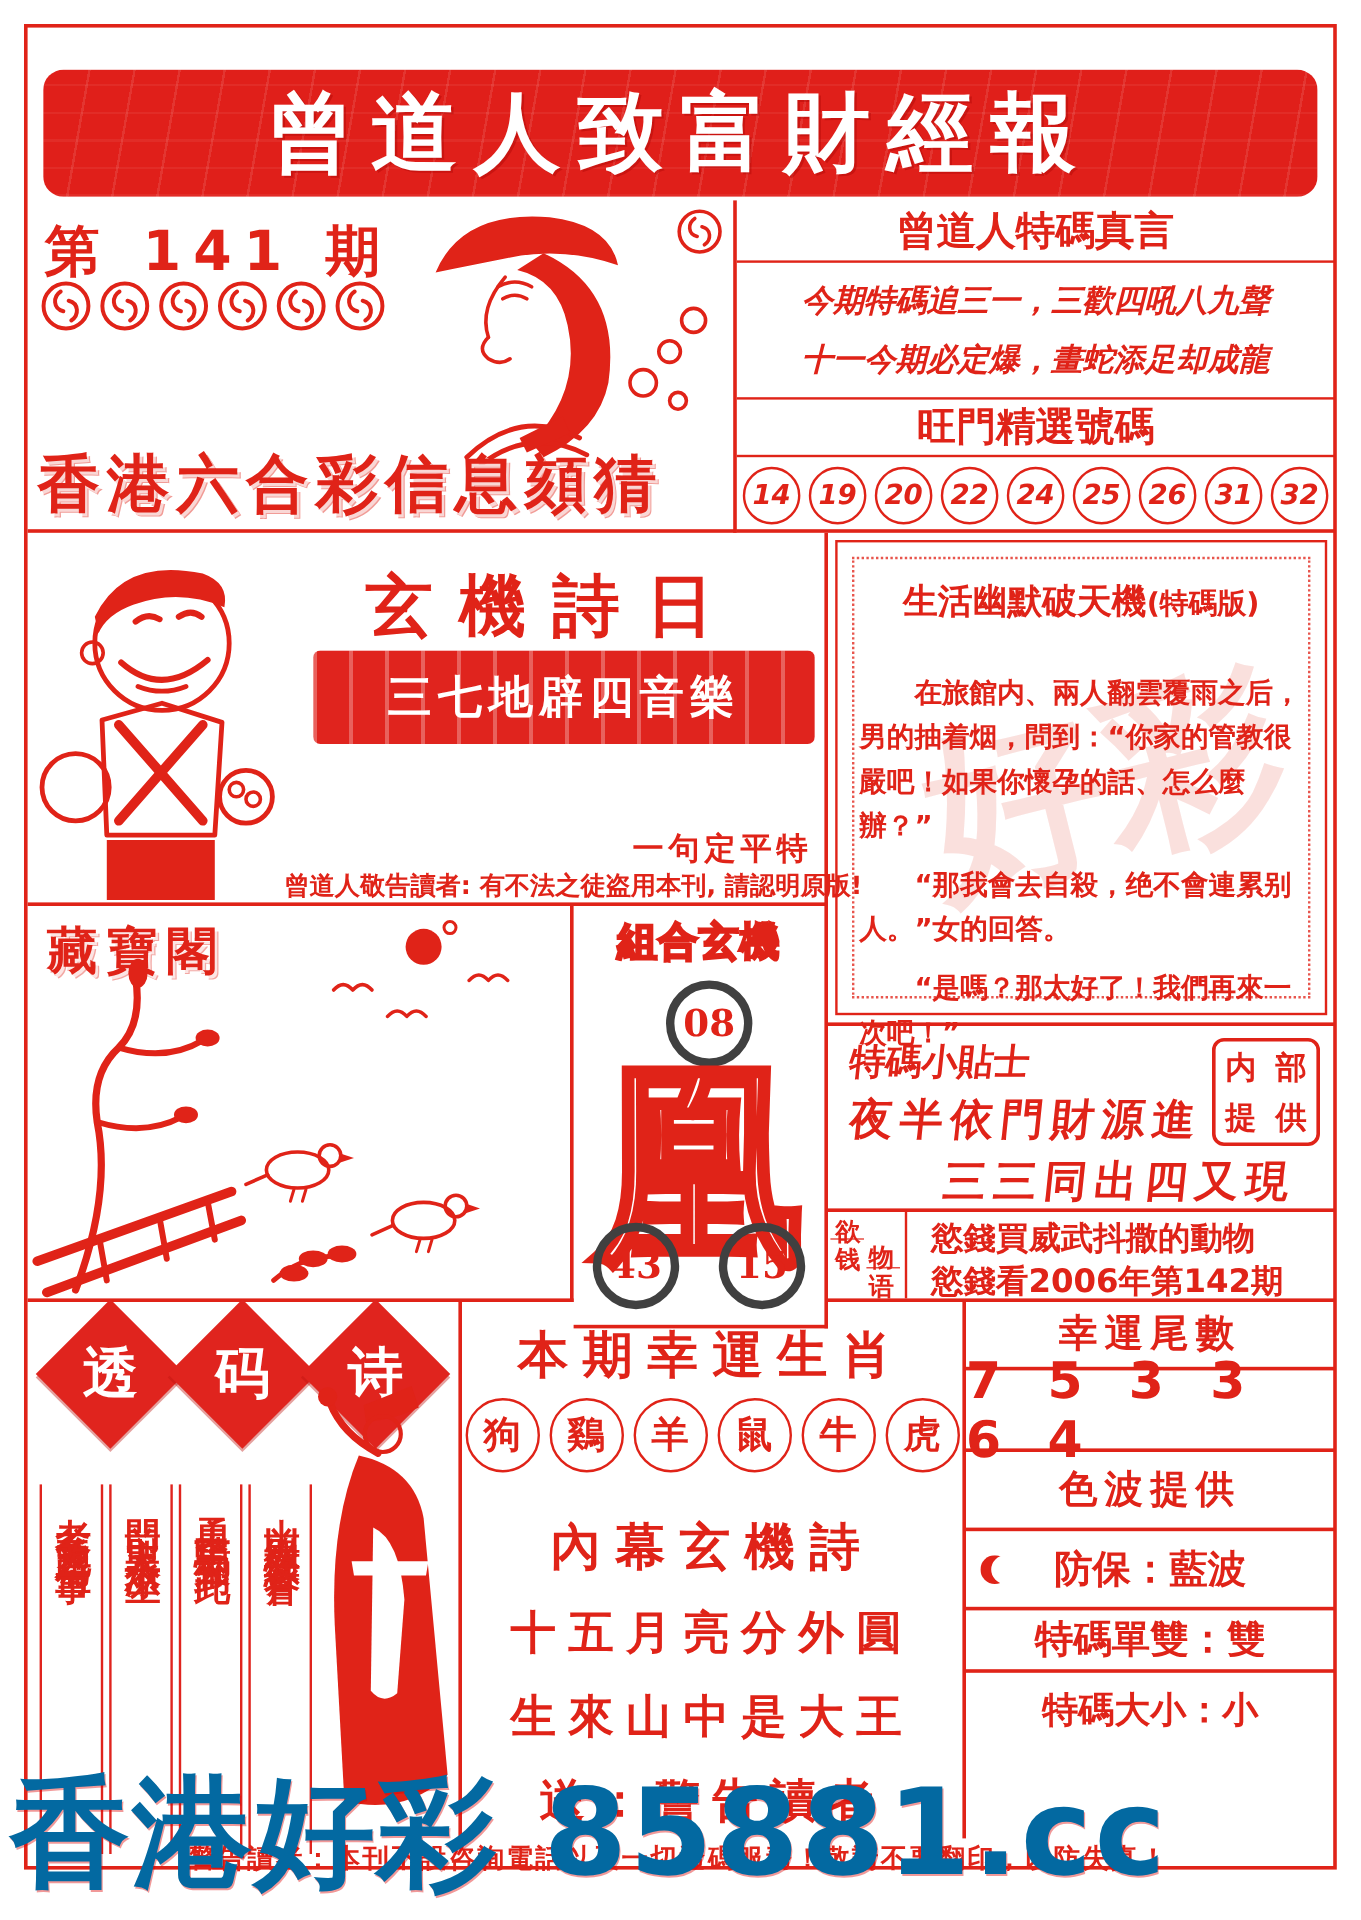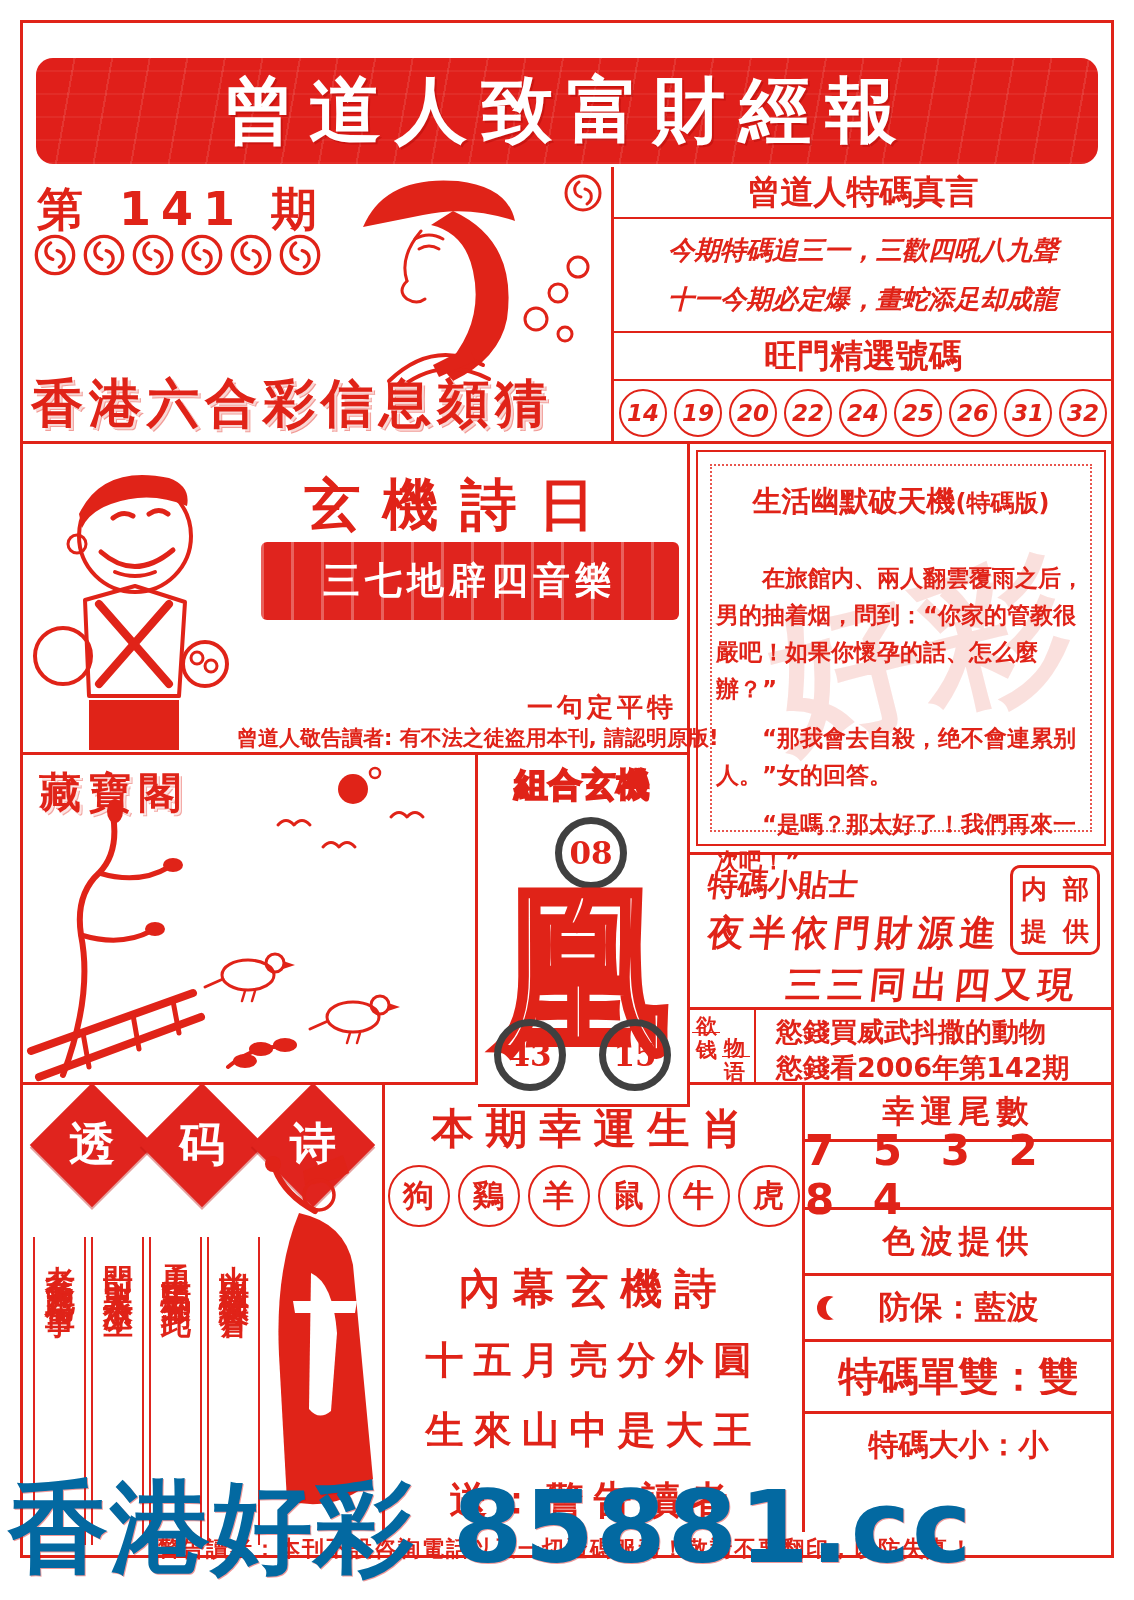--- a/index.html
+++ b/index.html
@@ -322,26 +322,26 @@
       <span class="zodiac-badge">虎</span>
     </div>
     <div class="abs zodiac-title" style="left:0;right:0;top:176px;">內幕玄機詩</div>
     <div class="abs inside-line" style="left:0;right:0;top:250px;">十五月亮分外圓</div>
     <div class="abs inside-line" style="left:0;right:0;top:320px;">生來山中是大王</div>
     <div class="abs inside-line" style="left:0;right:0;top:390px;">送：警告讀者</div>
   </div>
 
   <div class="sec" style="left:805px;top:1085px;width:307px;height:447px;">
     <div class="rrow" style="height:57px;font-size:32px;letter-spacing:6px;">幸運尾數</div>
-    <div class="rrow" style="height:68px;font-size:42px;letter-spacing:12px;">7 5 3 2 8 4</div>
+    <div class="rrow" style="height:68px;font-size:42px;letter-spacing:12px;">7 5 3 3 6 4</div>
     <div class="rrow" style="height:66px;font-size:32px;letter-spacing:6px;">色波提供</div>
     <div class="rrow" style="height:66px;font-size:32px;">
       <span class="crescent abs" style="left:12px;"></span>
       <span>防保：藍波</span>
     </div>
-    <div class="rrow" style="height:72px;font-size:40px;">特碼單雙：雙</div>
+    <div class="rrow" style="height:52px;font-size:32px;">特碼單雙：雙</div>
     <div class="rrow" style="height:62px;font-size:30px;border-bottom:none;">特碼大小：小</div>
   </div>
 
   <div class="abs warning" style="left:23px;top:1534px;width:1086px;">警告讀者：本刊不設咨詢電話以及一切透碼服務！敬請不要翻印，以防失真！</div>
 
   <div class="abs watermark" style="left:8px;top:1462px;">香港好彩 85881.cc</div>
 </div>
 
 </body></html>

